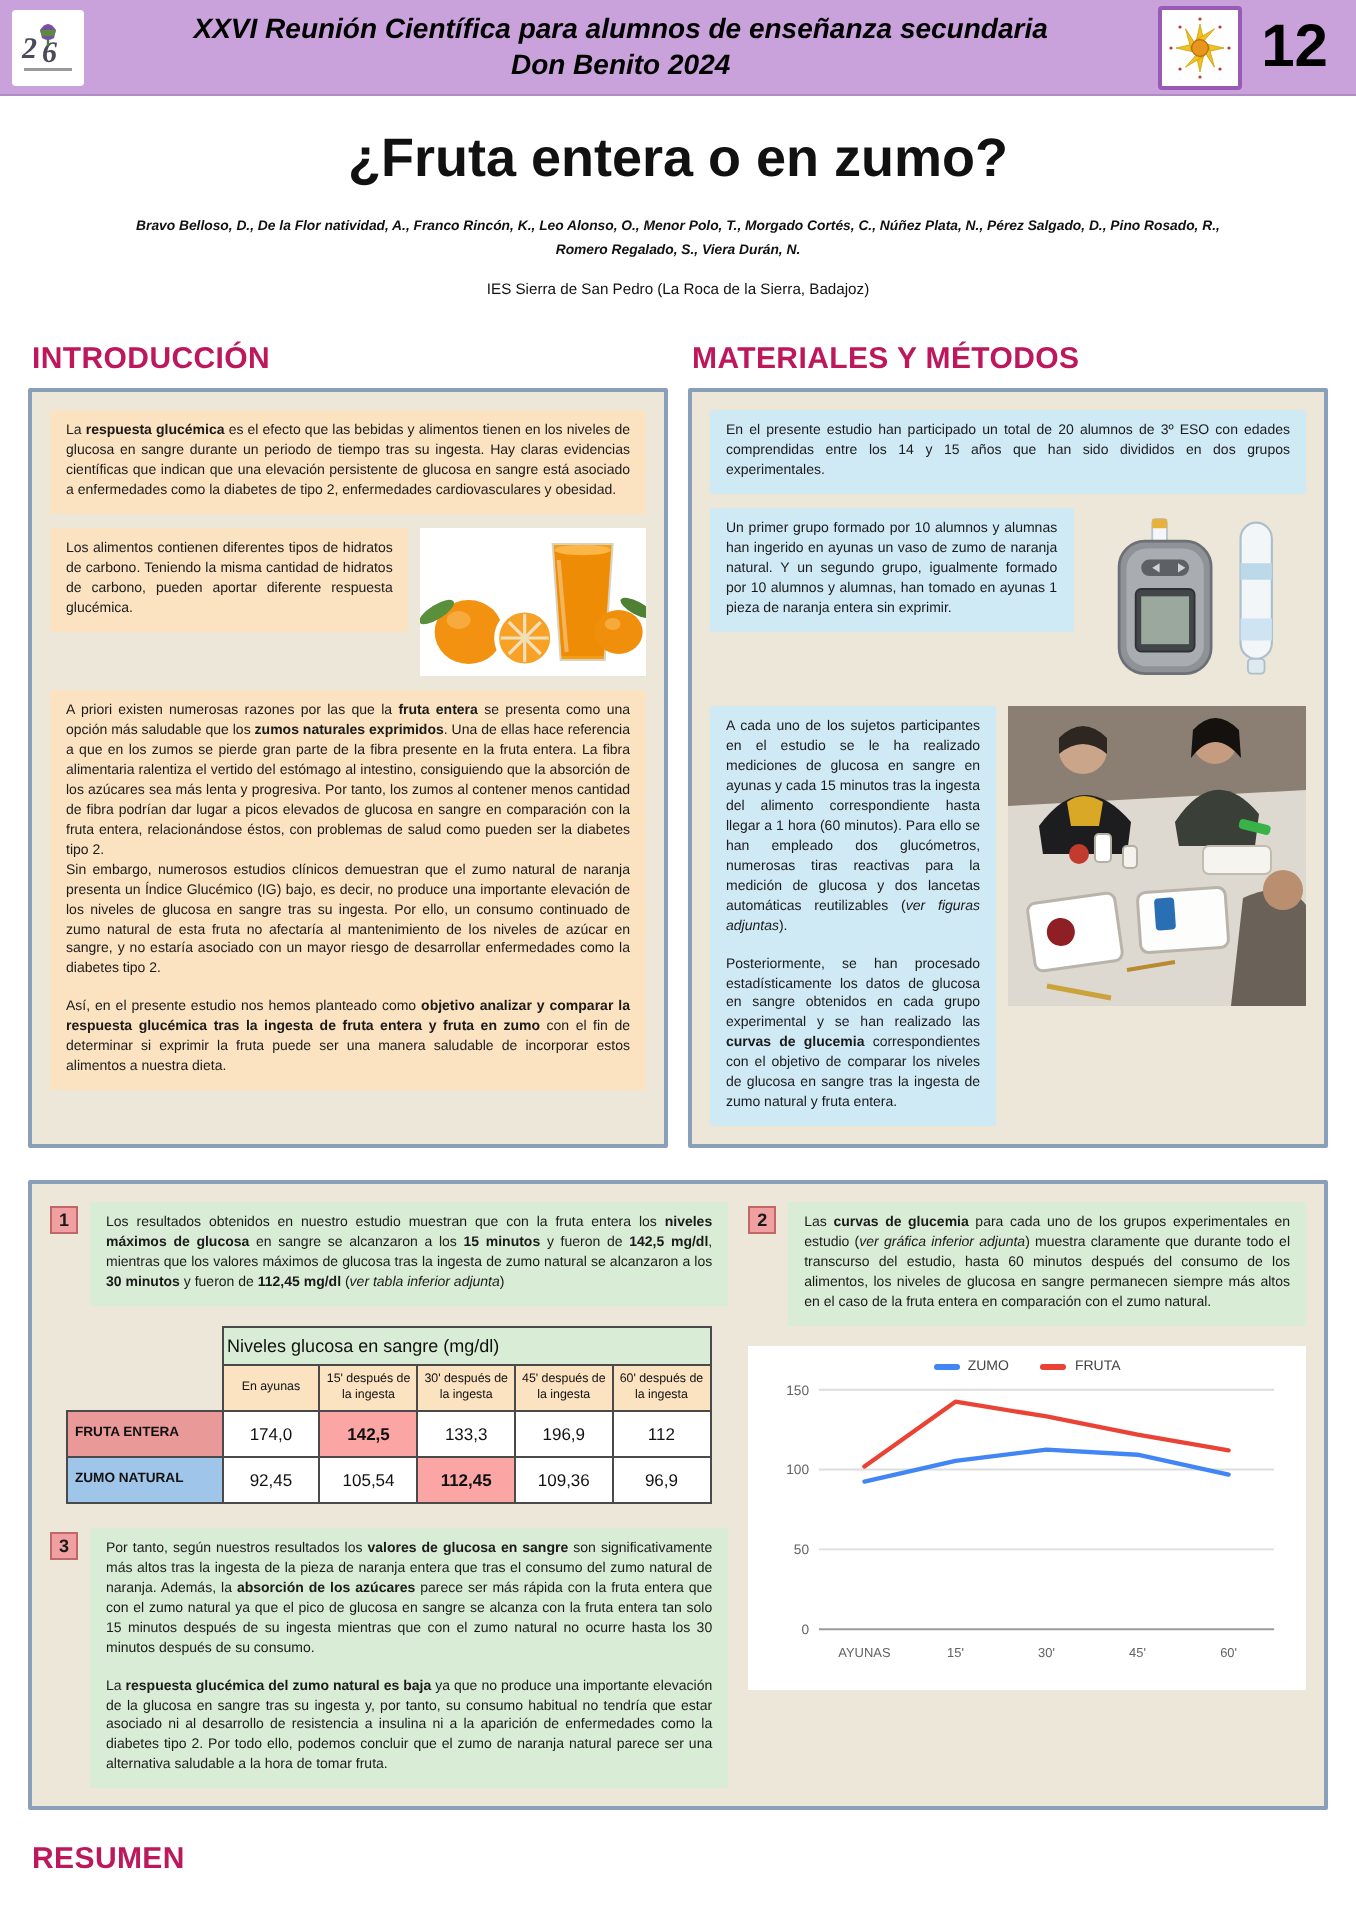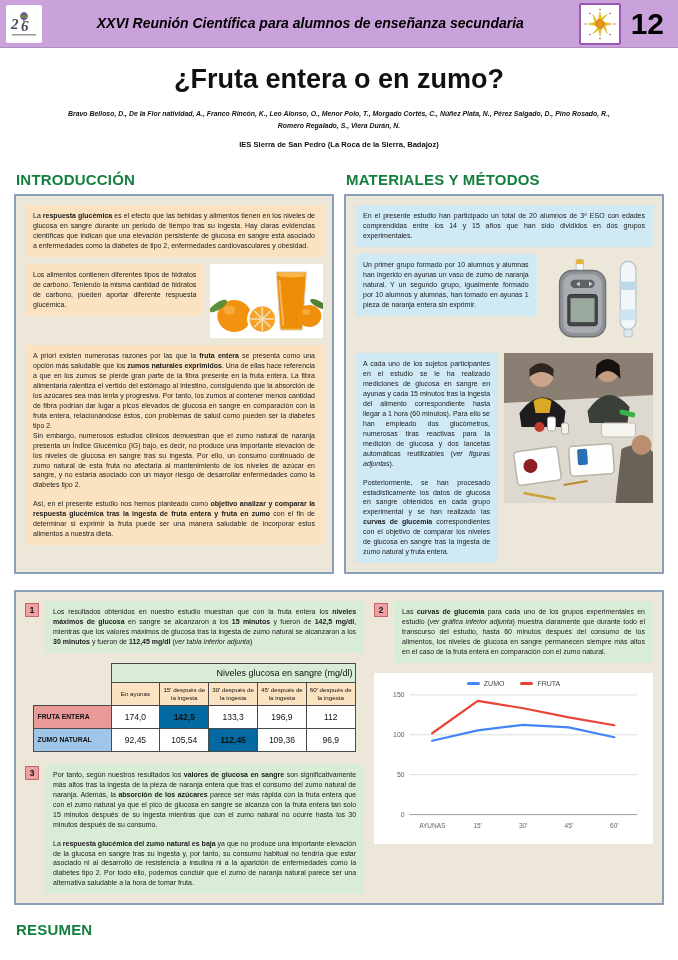--- a/index.html
+++ b/index.html
@@ -20,23 +20,23 @@
   }
   .logo-box.right { border:2px solid #9b59b6; width:42px; height:42px; }
   .topbar-title {
     flex:1; text-align:center; font-weight:bold; font-style:italic;
     font-size:14px; line-height:1.25; color:#000;
   }
   .poster-num { font-size:30px; font-weight:bold; color:#000; padding:0 8px 0 4px; }
   
   .main-title { text-align:center; font-size:27px; font-weight:bold; margin-top:16px; }
   .authors { text-align:center; font-size:6.9px; font-weight:bold; font-style:italic; margin-top:13px; line-height:1.7; }
-  .institution { text-align:center; font-size:7.6px; font-weight:bold; margin-top:9px; }
-  
-  h2.sec { font-size:15px; font-weight:bold; color:#15803d; margin:0 0 6px 2px; letter-spacing:.2px; }
+  .institution { text-align:center; font-size:7.6px; font-weight:normal; margin-top:9px; }
+  
+  h2.sec { font-size:15px; font-weight:bold; color:#be185d; margin:0 0 6px 2px; letter-spacing:.2px; }
   .panel {
     border:2px solid #8aa0ba; background:#ece7d9; padding:9px; border-radius:1px;
   }
   .txt { font-size:7px; line-height:1.42; text-align:justify; padding:6px 8px; color:#1a1a1a; }
   .box-peach { background:#fbe2c0; }
   .box-blue  { background:#cfe9f5; }
   .box-green { background:#d9ecd5; }
   .gap { height:7px; }
   .cols { display:flex; gap:10px; padding:0 14px; margin-top:22px; align-items:stretch; }
   .col { width:50%; display:flex; flex-direction:column; }
@@ -52,25 +52,25 @@
   .item-row { display:flex; gap:6px; align-items:flex-start; }
   .badge {
     flex:0 0 auto; width:14px; height:14px; background:#f0a0a0; border:1px solid #c06868;
     font-size:9px; font-weight:bold; display:flex; align-items:center; justify-content:center;
     margin-top:2px; color:#1a1a1a;
   }
   
   table.gluc { border-collapse:collapse; margin:10px auto 0 auto; width:95%; }
   table.gluc td, table.gluc th { border:1px solid #4a4a4a; }
   td.corner { border:none !important; background:transparent; width:24%; }
-  td.tbl-title { background:#d9ecd5; text-align:right; font-size:9px; padding:4px 2px; font-weight:normal; }
+  td.tbl-title { background:#d9ecd5; text-align:left; font-size:9px; padding:4px 2px; font-weight:normal; }
   td.colhead { background:#fbe2c0; font-size:6.2px; text-align:center; padding:3px 2px; line-height:1.3; width:15.2%; }
   td.rowlabel { font-size:6.8px; font-weight:bold; padding:6px 3px; text-align:left; }
   td.val { background:#fff; font-size:8.5px; text-align:center; padding:6px 2px; }
-  td.val.hl { background:#0369a1; font-weight:bold; }
+  td.val.hl { background:#fca5a5; font-weight:bold; }
   
   .chart-card { background:#ffffff; padding:7px 6px 4px 6px; margin-top:2px; }
   .chart-title { font-size:11px; font-weight:bold; color:#9b1b1b; margin:2px 0 3px 10px; }
   .legend { display:flex; justify-content:center; gap:16px; font-size:7px; color:#444; align-items:center; margin-bottom:2px; }
   .legend .key { display:flex; align-items:center; gap:4px; }
   .legend .dash { width:13px; height:3px; border-radius:2px; display:inline-block; }
   
   .resumen-wrap { padding:0 14px; margin-top:16px; }
   
   .p-gap { height:9px; }
@@ -88,20 +88,21 @@
       <g transform="translate(15,6)">
         <path d="M0,4 L0,9" stroke="#4c7a3a" stroke-width="1.2"></path>
         <path d="M-4,1 Q0,-5 4,1 L3,5 Q0,7 -3,5 Z" fill="#7a4f9e"></path>
         <path d="M-4,1 L4,1 L3,4 L-3,4 Z" fill="#5d8a43"></path>
       </g>
       <rect x="3" y="26" width="24" height="1.5" fill="#9a9a9a"></rect>
     </svg>
   </div>
   <div class="topbar-title">
     <div>XXVI Reunión Científica para alumnos de enseñanza secundaria</div>
+    <div>Don Benito 2024</div>
   </div>
   <div class="logo-box right">
     <svg width="32" height="34" viewBox="0 0 32 34">
       <g transform="translate(16,17)">
         <g fill="#f2c11e" stroke="#caa00f" stroke-width="0.4">
           <path d="M0,-12 L2,-3 L-2,-3 Z"></path>
             <path d="M0,12 L2,3 L-2,3 Z"></path>
           <path d="M-12,0 L-3,2 L-3,-2 Z"></path>
             <path d="M12,0 L3,2 L3,-2 Z"></path>
           <path d="M-8.5,-8.5 L-2,-1 L-4,2 Z" transform="rotate(8)"></path>

